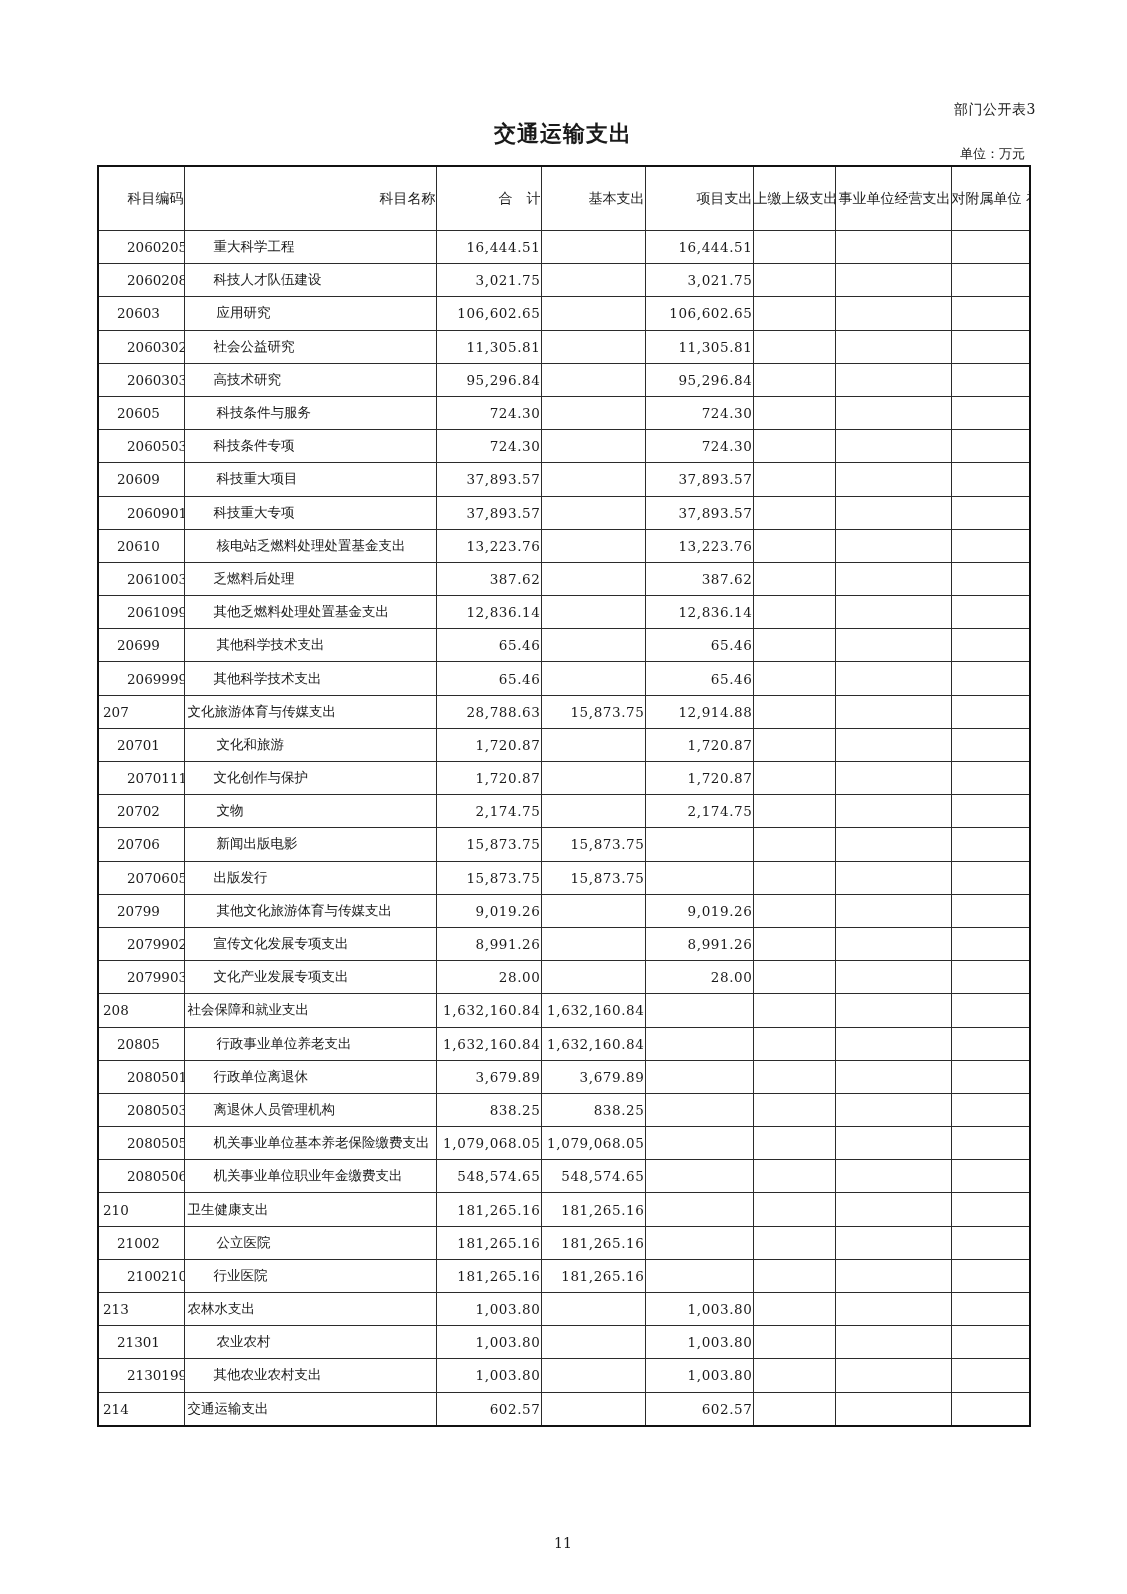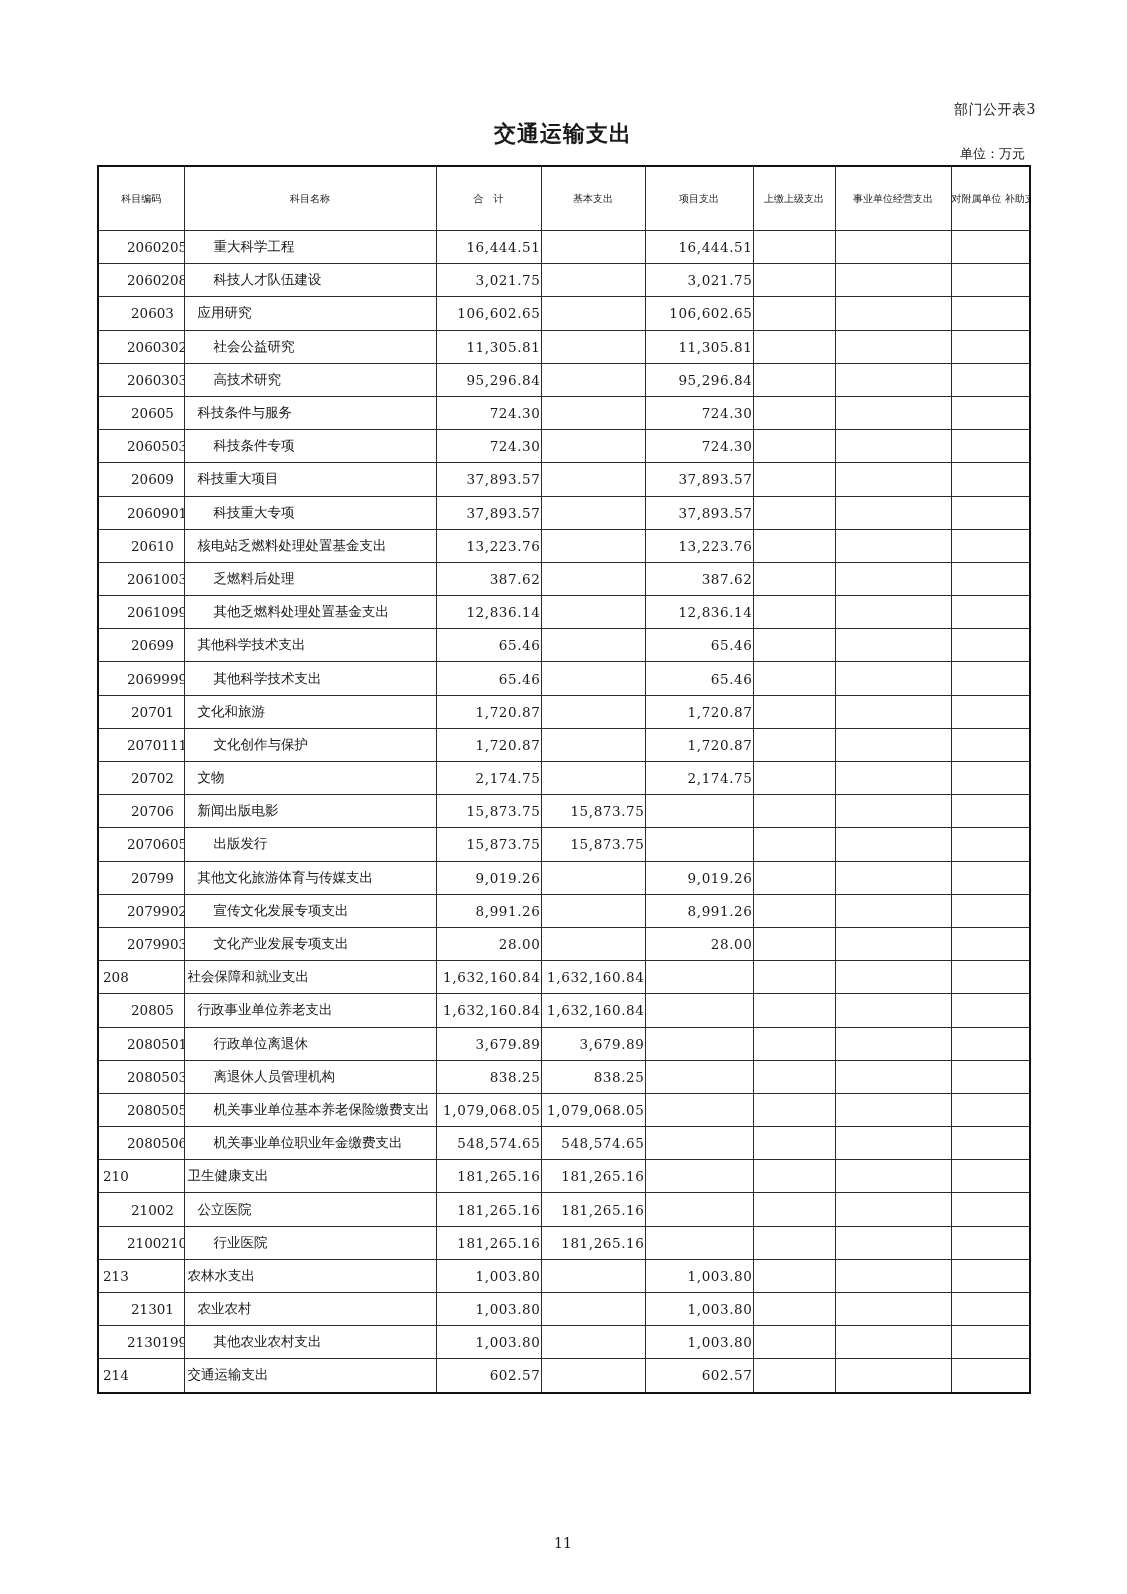--- a/index.html
+++ b/index.html
@@ -50,41 +50,41 @@
   table.grid th, table.grid td {
     border: 1px solid #2b2b2b;
     vertical-align: middle;
     overflow: hidden;
     white-space: nowrap;
     padding: 0;
   }
   table.grid thead th {
     height: 63px;
     font-weight: normal;
-    font-size: 10px;
-    text-align: center;
+    font-size: 14px;
+    text-align: right;
     line-height: 1.35;
   }
   th.wrap2 { white-space: pre-line; }
   table.grid tbody td {
     height: 32.2px;
     font-size: 13.5px;
   }
   td.c-code { text-align: left; }
   td.c-name { text-align: left; }
   td.num {
     text-align: right;
     padding-right: 7px;
     letter-spacing: 0.6px;
   }
   td.c-code.lv0 { padding-left: 4px; }
-  td.c-code.lv1 { padding-left: 32px; }
+  td.c-code.lv1 { padding-left: 18px; }
   td.c-code.lv2 { padding-left: 28px; }
   td.c-name.lv0 { padding-left: 3px; }
-  td.c-name.lv1 { padding-left: 13px; }
+  td.c-name.lv1 { padding-left: 32px; }
   td.c-name.lv2 { padding-left: 29px; }
   .page-number {
     position: absolute;
     top: 1535px;
     left: 97px;
     width: 932px;
     text-align: center;
     font-size: 14px;
   }
 </style>
@@ -256,20 +256,30 @@
         <td class="c-code lv2">2069999</td>
         <td class="c-name lv2">其他科学技术支出</td>
         <td class="num">65.46</td>
         <td class="num"></td>
         <td class="num">65.46</td>
         <td class="num"></td>
         <td class="num"></td>
         <td class="num"></td>
       </tr>
       <tr>
+        <td class="c-code lv0">207</td>
+        <td class="c-name lv0">文化旅游体育与传媒支出</td>
+        <td class="num">28,788.63</td>
+        <td class="num">15,873.75</td>
+        <td class="num">12,914.88</td>
+        <td class="num"></td>
+        <td class="num"></td>
+        <td class="num"></td>
+      </tr>
+      <tr>
         <td class="c-code lv1">20701</td>
         <td class="c-name lv1">文化和旅游</td>
         <td class="num">1,720.87</td>
         <td class="num"></td>
         <td class="num">1,720.87</td>
         <td class="num"></td>
         <td class="num"></td>
         <td class="num"></td>
       </tr>
       <tr>

